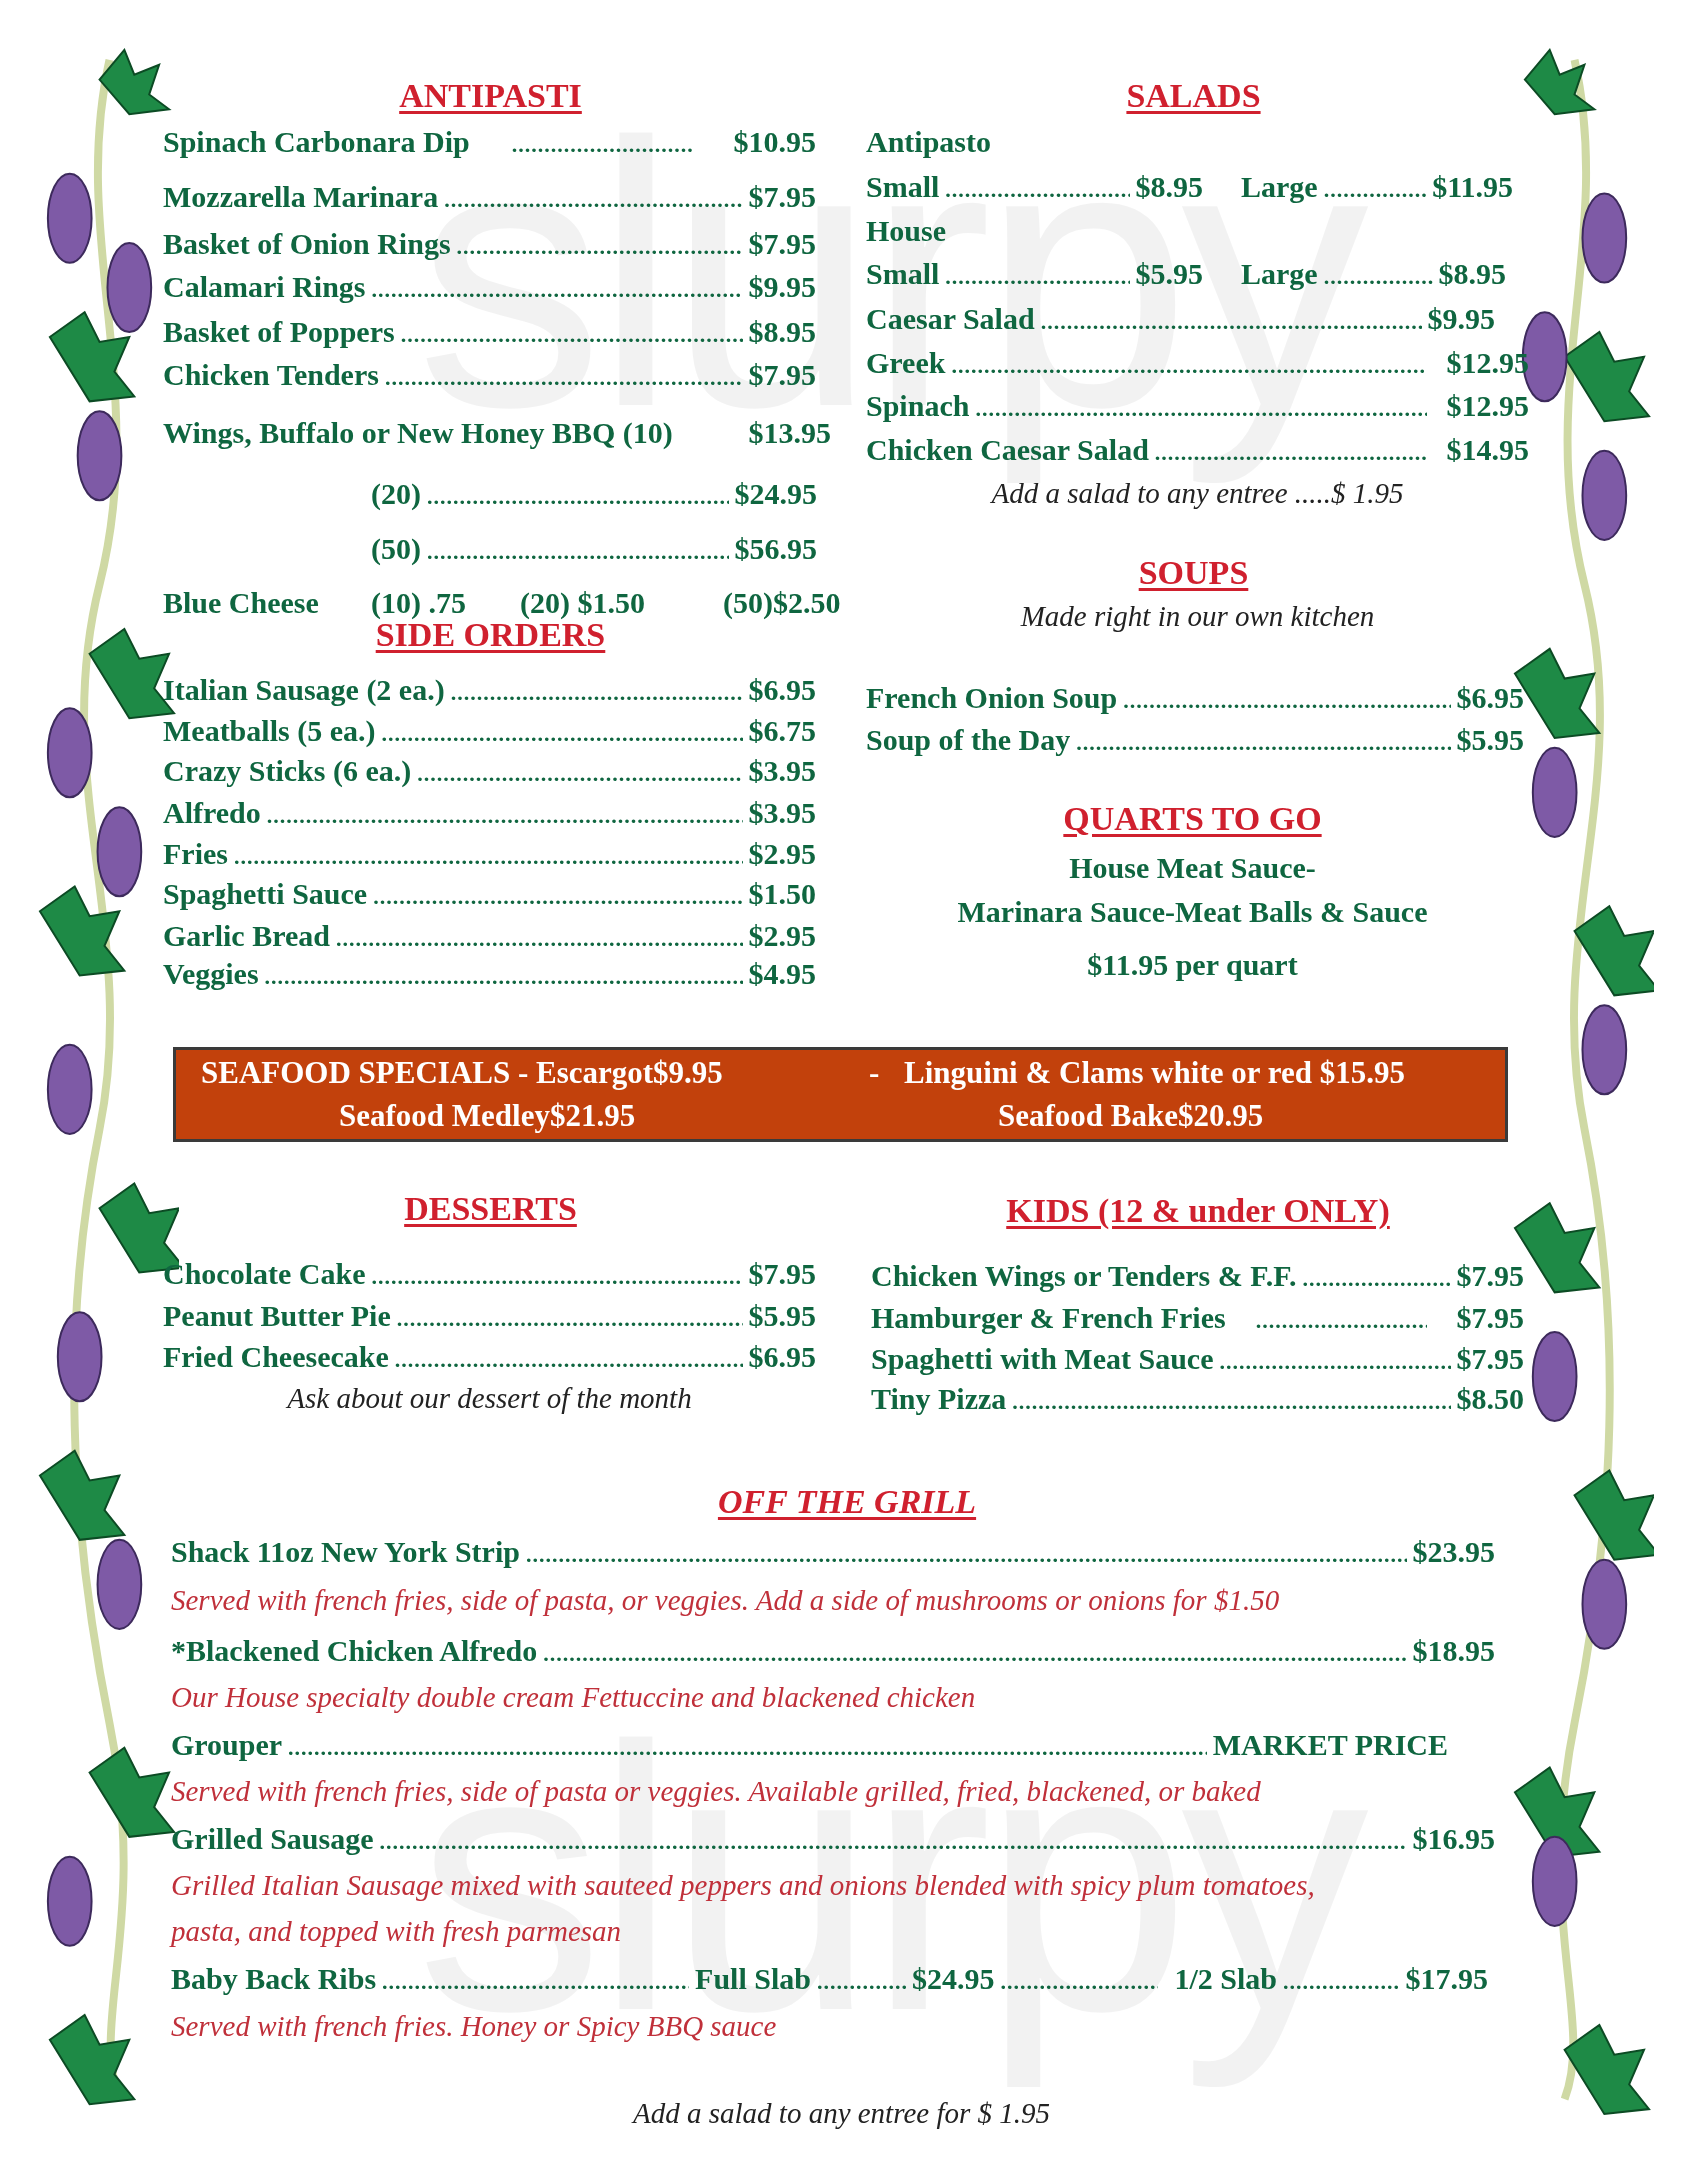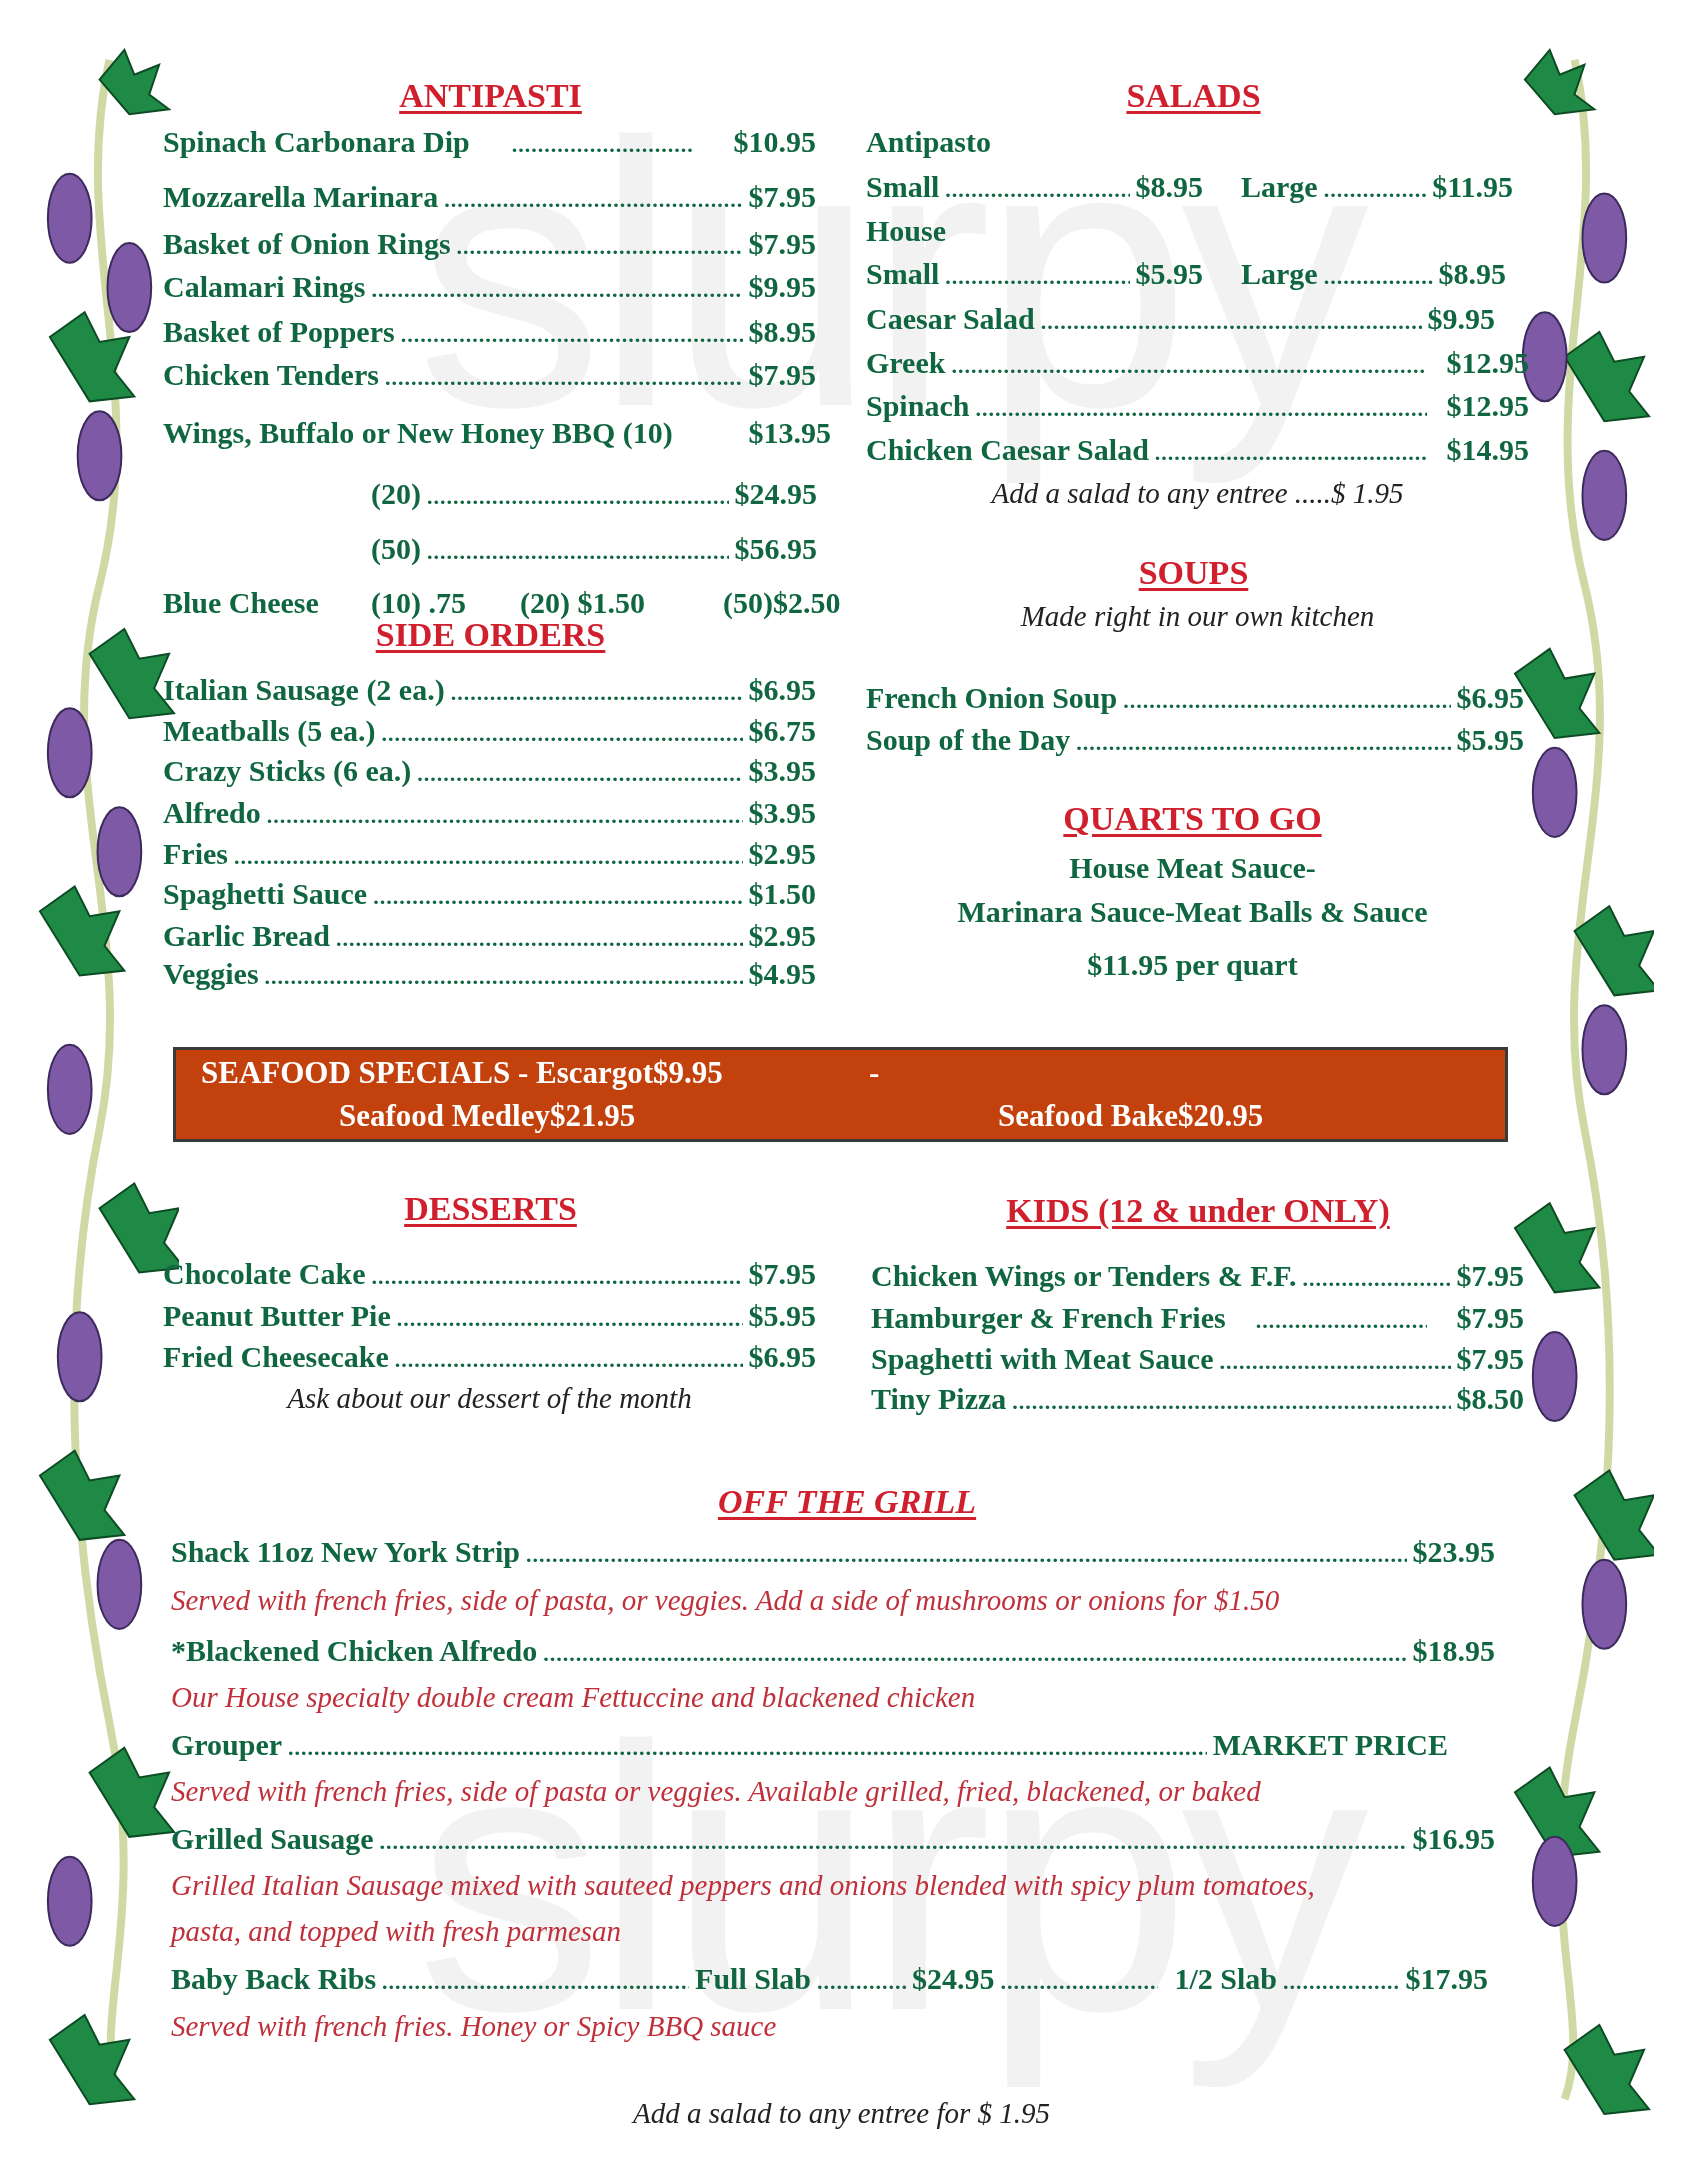--- a/index.html
+++ b/index.html
@@ -235,20 +235,21 @@
   </div>
 
 <div class="heading" style="left:950px; top:800px; width:485px;">QUARTS TO GO</div>
 <div class="center-bold" style="left:950px; top:851px; width:485px;">House Meat Sauce-</div>
 <div class="center-bold" style="left:851px; top:895px; width:683px;">Marinara Sauce-Meat Balls &amp; Sauce</div>
 <div class="center-bold" style="left:950px; top:948px; width:485px;">$11.95 per quart</div>
 
 <div class="banner">
   <span class="line" style="left:25px; top:5px;">SEAFOOD SPECIALS - Escargot$9.95</span>
   <span class="line" style="left:693px; top:5px;">-</span>
+  <span class="line" style="left:728px; top:5px;">Linguini &amp; Clams white or red $15.95</span>
   <span class="line" style="left:163px; top:48px;">Seafood Medley$21.95</span>
   <span class="line" style="left:822px; top:48px;">Seafood Bake$20.95</span>
 </div>
 
 <div class="heading" style="left:327px; top:1190px; width:327px;">DESSERTS</div>
 <div class="row" style="left:163px; top:1257px; width:653px;">
     <span class="name">Chocolate Cake</span>
     <span class="dots"></span>
     <span class="price">$7.95</span>
   </div>

